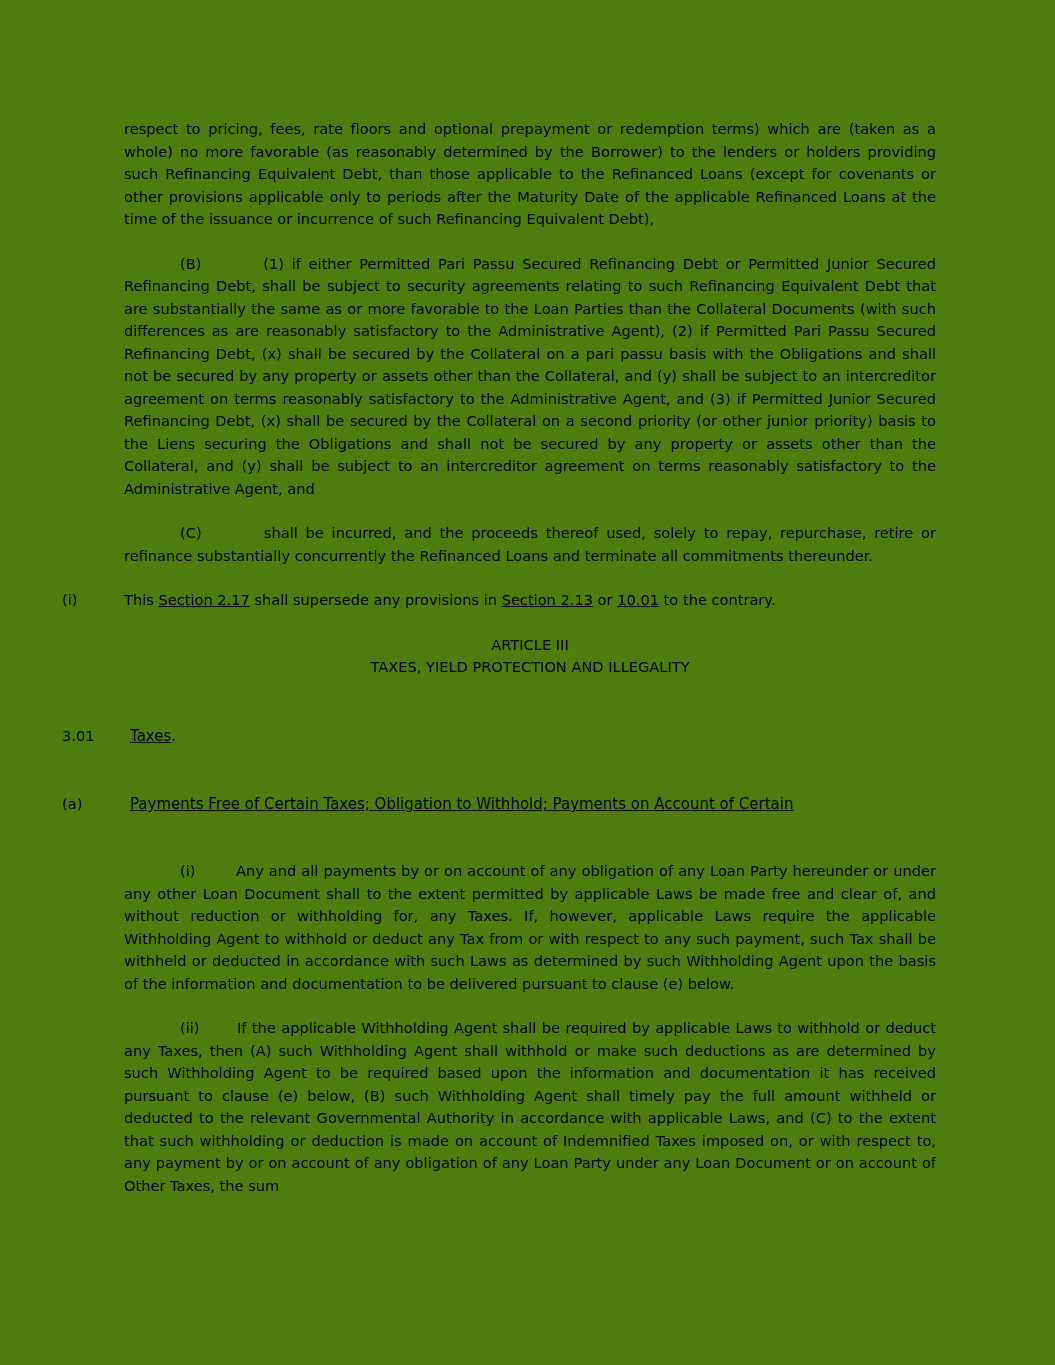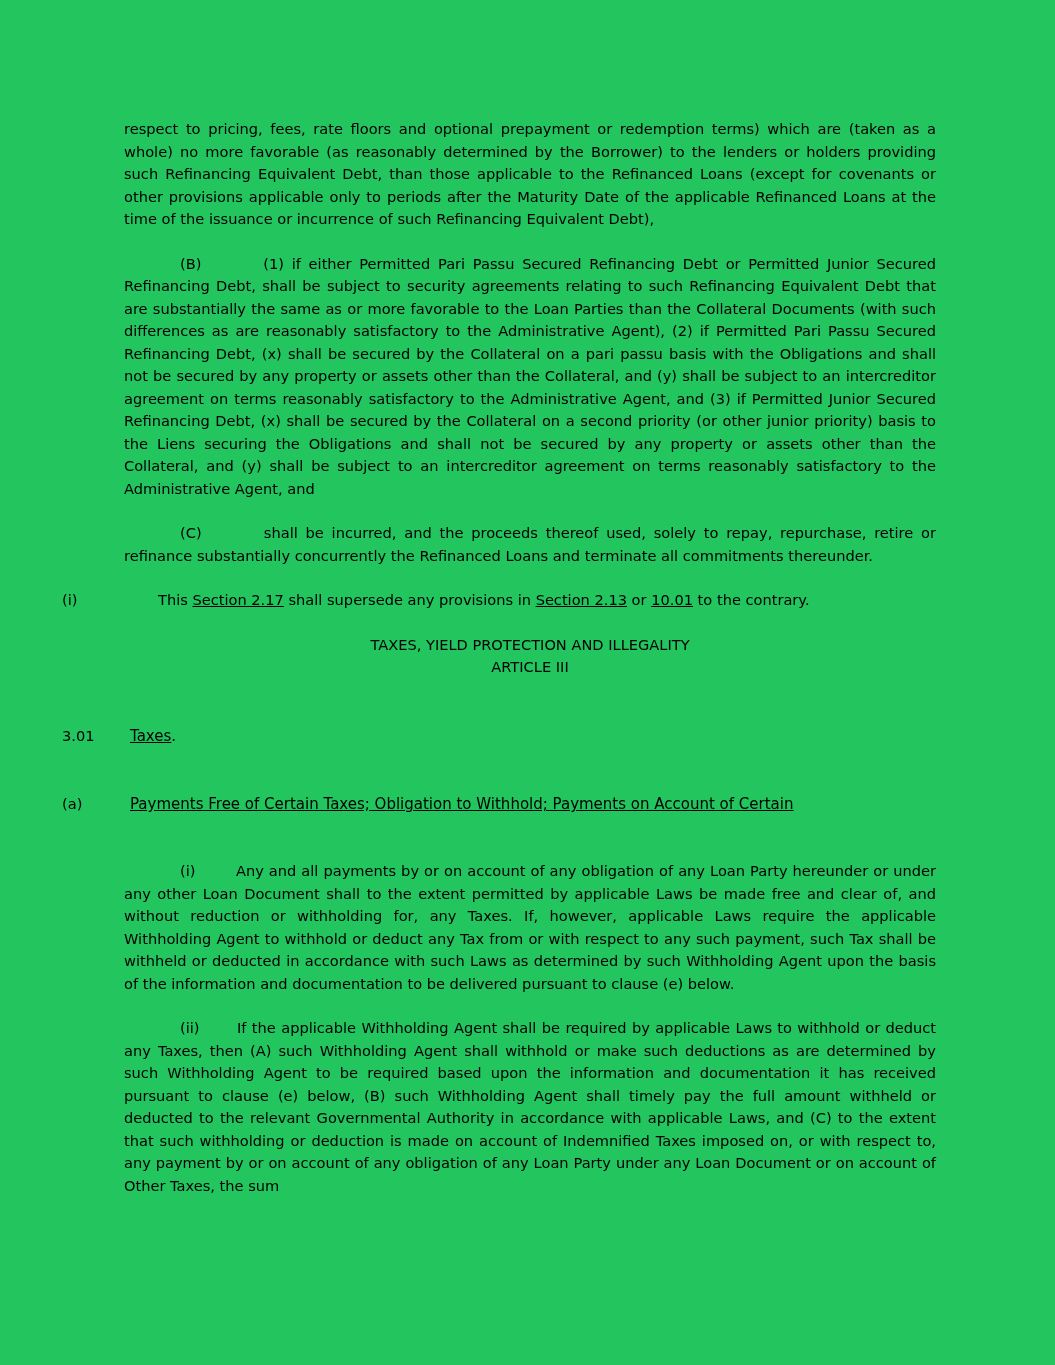--- a/index.html
+++ b/index.html
@@ -4,21 +4,21 @@
 <style>
   html, body {
     margin: 0;
     padding: 0;
     background: #ffffff;
   }
   .page {
     width: 1055px;
     height: 1365px;
     position: relative;
-    background: #22c55e;
+    background: #4d7c0f;
     font-family: "DejaVu Sans", sans-serif;
     color: #000000;
     box-sizing: border-box;
   }
   .content {
     position: absolute;
     left: 124px;
     top: 118px;
     width: 812px;
   }
@@ -42,21 +42,20 @@
   .marker-row .marker {
     flex: 0 0 auto;
     font-size: 14.6px;
     line-height: 22.5px;
   }
   .marker-row .marker-text {
     flex: 1 1 auto;
     font-size: 14.6px;
     line-height: 22.5px;
     text-align: justify;
-    margin-left: 34px;
   }
   .lvl-i .marker { width: 62px; }
   .u { text-decoration: underline; }
   .article-block {
     margin-left: 124px;
     text-align: center;
   }
   .article-block p {
     text-align: center;
   }
@@ -108,22 +107,22 @@
     <div class="gap"></div>
 
     <div class="marker-row lvl-i outdent" style="margin-left:-62px;">
       <span class="marker">(i)</span>
       <span class="marker-text" style="text-align:left;"><span>This </span><span class="u">Section 2.17</span><span> shall supersede any provisions in </span><span class="u">Section 2.13</span><span> or </span><span class="u">10.01</span><span> to the contrary.</span></span>
     </div>
 
     <div class="gap"></div>
 
     <div class="article-block" style="margin-left:0;">
+      <p>ARTICLE III</p>
       <p>TAXES, YIELD PROTECTION AND ILLEGALITY</p>
-      <p>ARTICLE III</p>
     </div>
 
     <div class="gap"></div>
 
     <div class="sec-row" style="margin-left:-62px;">
       <span class="num">3.01</span>
       <span class="txt"><span class="u">Taxes</span><span>.</span></span>
     </div>
 
     <div class="gap"></div>

